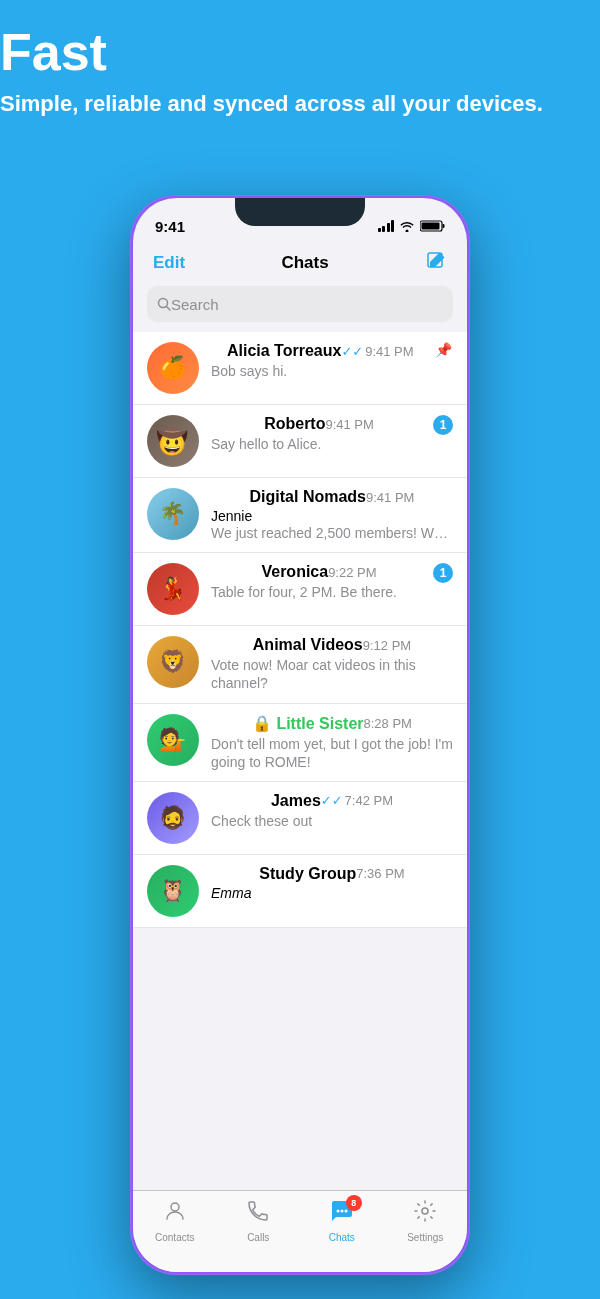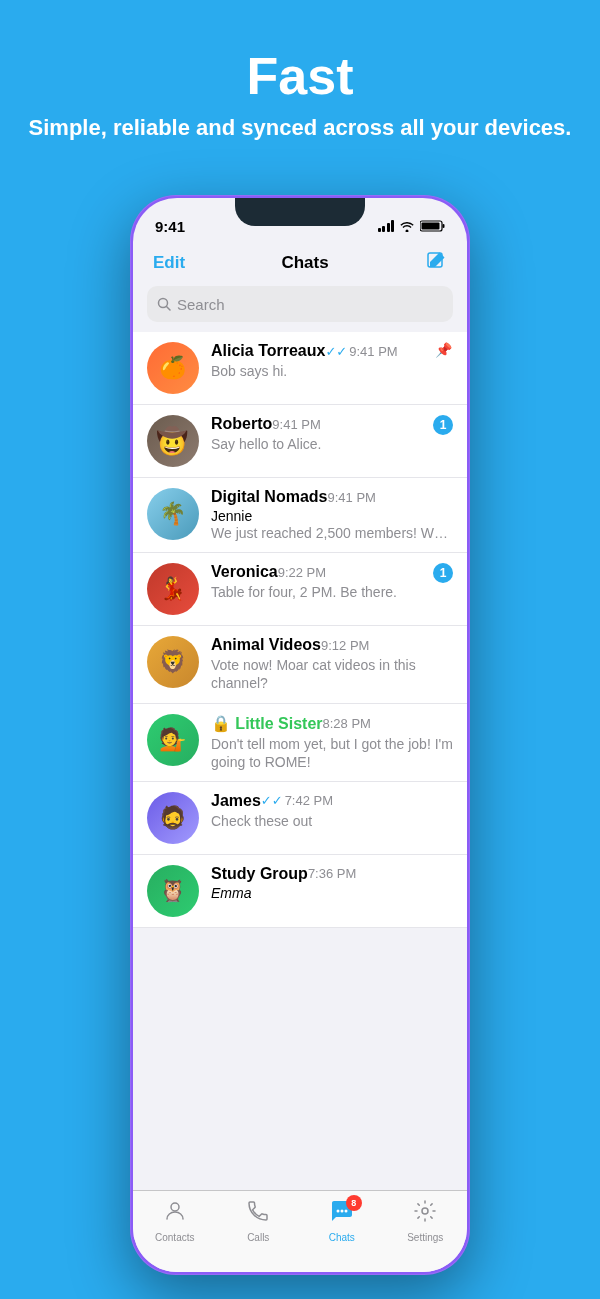--- a/index.html
+++ b/index.html
@@ -7,22 +7,21 @@
       width: 600px;
       height: 1299px;
       background: #2AABEE;
       font-family: -apple-system, BlinkMacSystemFont, 'SF Pro Display', 'Helvetica Neue', sans-serif;
       overflow: hidden;
       position: relative;
     }
 
     
     .header-text {
-      text-align: center;
-      padding-top: 48px;
+      padding-top: 24px;
       padding-bottom: 28px;
     }
     .header-title {
       font-size: 52px;
       font-weight: 800;
       color: white;
       line-height: 1.1;
     }
     .header-subtitle {
       font-size: 22px;
@@ -124,21 +123,20 @@
       padding: 0 14px 10px;
       background: #f2f2f7;
     }
     .search-bar {
       background: #e9e9eb;
       border-radius: 10px;
       height: 36px;
       display: flex;
       align-items: center;
       padding: 0 10px;
-      gap: 6px;
     }
     .search-bar-text {
       font-size: 15px;
       color: #8e8e93;
     }
 
     
     .chat-list {
       background: #fff;
       flex: 1;
@@ -163,21 +161,21 @@
       align-items: center;
       justify-content: center;
       font-size: 22px;
     }
     .chat-content {
       flex: 1;
       min-width: 0;
     }
     .chat-header {
       display: flex;
-      justify-content: flex-start;
+      justify-content: center;
       align-items: center;
       margin-bottom: 2px;
     }
     .chat-name {
       font-size: 16px;
       font-weight: 600;
       color: #000;
     }
     .chat-name.green { color: #34c759; }
     .chat-time {

